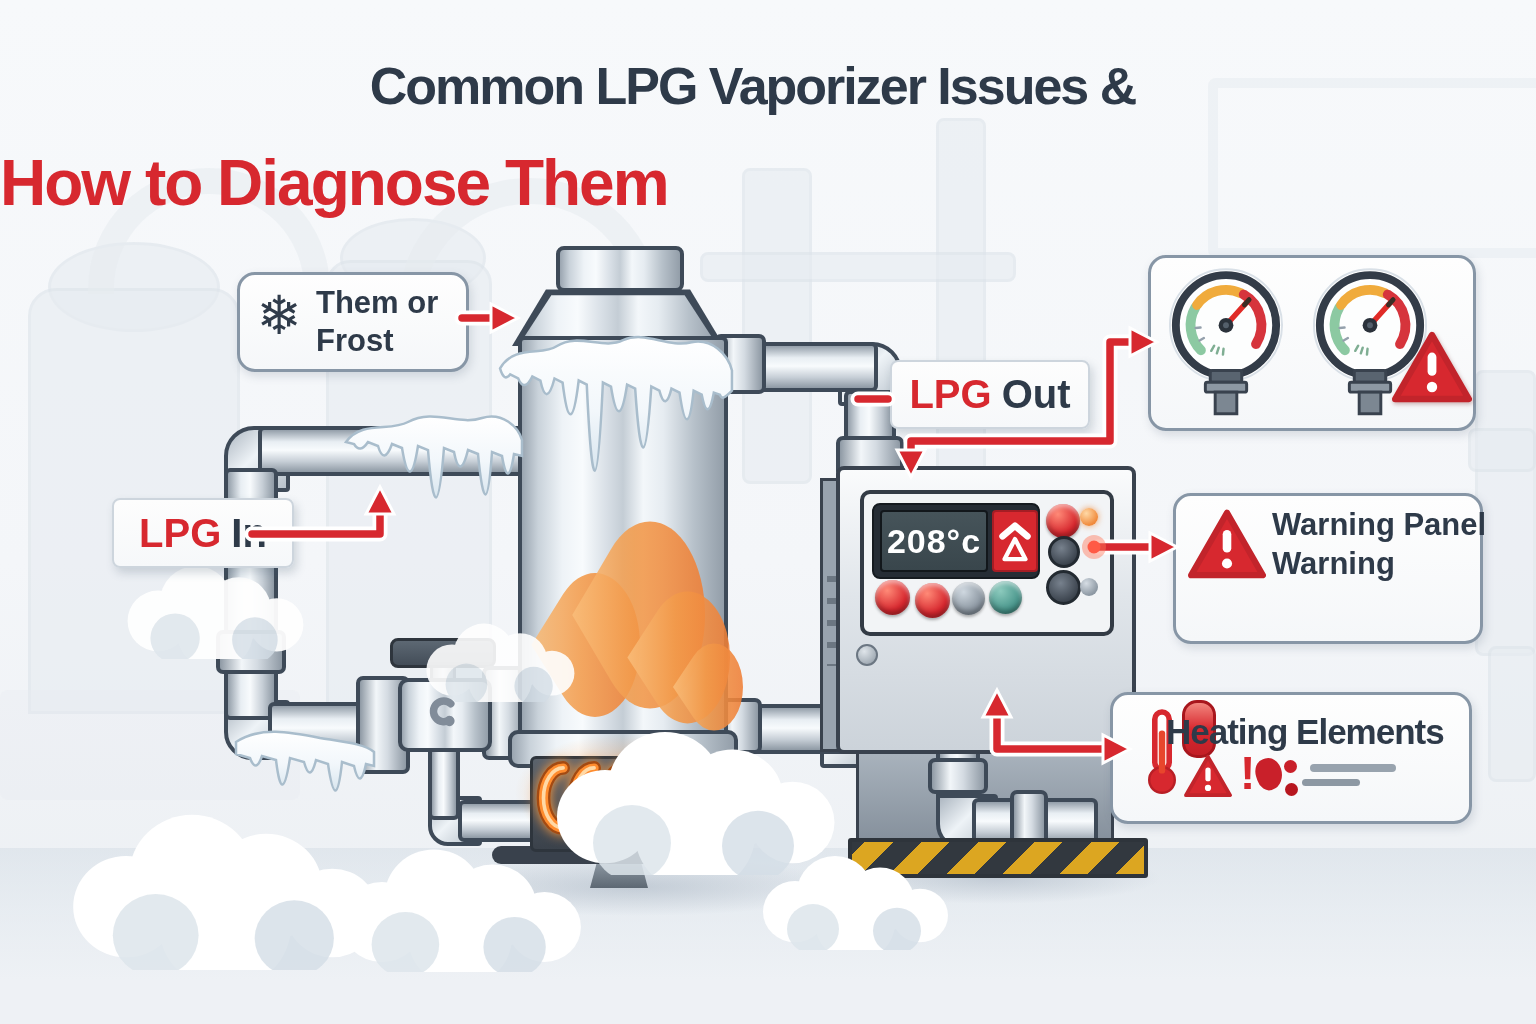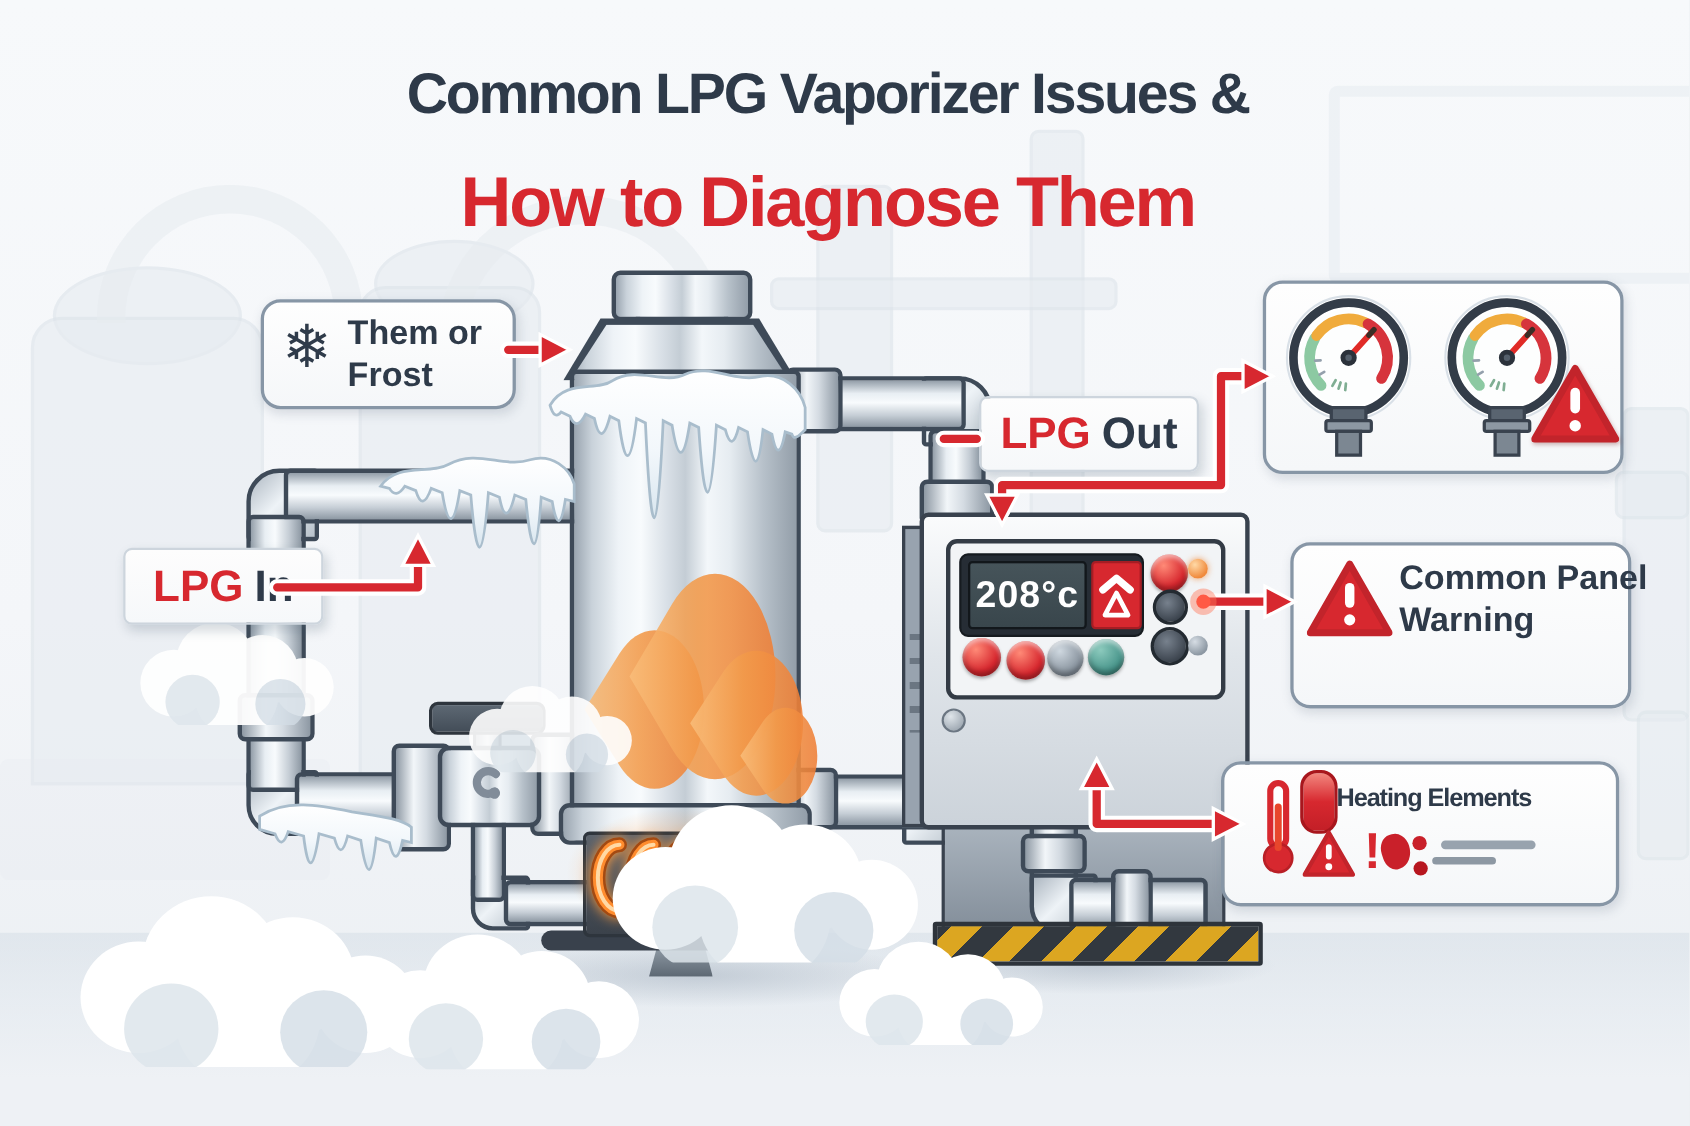--- a/index.html
+++ b/index.html
@@ -5,21 +5,21 @@
   html,body{margin:0;padding:0;background:#eef1f4;}
   .canvas{position:relative;width:1536px;height:1024px;overflow:hidden;
           background:linear-gradient(180deg,#f7f9fb 0%,#f4f6f9 55%,#eaeef2 100%);
           font-family:"Liberation Sans",sans-serif;}
   .abs{position:absolute;}
   
   .bgel{position:absolute;background:#e7ecf1;border:3px solid #dde4ea;opacity:.6;border-radius:8px;}
   .arch{position:absolute;border:26px solid #e7ecf0;border-bottom:0;border-radius:130px 130px 0 0;opacity:.55;background:transparent;}
   
   .t1{position:absolute;left:0;width:1505px;text-align:center;font-weight:700;color:#2e3a49;letter-spacing:-2px;z-index:45;}
-  .t2{position:absolute;left:0;width:1505px;text-align:center;font-weight:700;color:#d7282f;letter-spacing:-2px;z-index:45;}
+  .t2{position:absolute;left:0;width:1505px;font-weight:700;color:#d7282f;letter-spacing:-2px;z-index:45;}
   
   .cl{position:absolute;background:linear-gradient(180deg,#fefefe,#f5f7f9);border:3px solid #8796a6;
       border-radius:18px;box-shadow:2px 4px 10px rgba(70,90,110,.18);z-index:35;}
   .cl2{position:absolute;background:linear-gradient(180deg,#fdfdfd,#f6f8fa);border:2px solid #cdd5dd;
       border-radius:8px;box-shadow:3px 5px 10px rgba(70,90,110,.22);z-index:35;}
   .navy{color:#2e3a49;font-weight:700;}
   .red{color:#d7282f;font-weight:700;}
   
   .pipeH{position:absolute;border:4px solid #3e4a58;border-radius:6px;z-index:8;
          background:linear-gradient(180deg,#939ea9 0%,#e8eef3 28%,#f8fbfd 48%,#c6ced6 75%,#8e99a4 100%);}
@@ -289,32 +289,32 @@
   <div class="cl2" style="left:890px;top:360px;width:196px;height:65px;display:flex;align-items:center;justify-content:center;gap:10px;font-size:40px;">
     <span class="red">LPG</span>
     <span class="navy">Out</span>
   </div>
 
   <div class="cl" style="left:1173px;top:493px;width:304px;height:145px;"></div>
   <svg class="abs" viewBox="0 0 100 92" style="left:1188px;top:508px;width:78px;height:72px;z-index:36;">
       <use href="#wtriG"></use>
     </svg>
   <div class="abs" style="left:1272px;top:505px;z-index:36;font-size:31px;line-height:39px;">
-    <div class="navy">Common Panel</div>
+    <div class="navy">Warning Panel</div>
     <div class="navy">Warning</div>
   </div>
 
   <div class="cl" style="left:1110px;top:692px;width:356px;height:126px;"></div>
   <svg class="abs" viewBox="0 0 60 110" style="left:1138px;top:704px;width:48px;height:96px;z-index:36;">
     <rect x="21" y="5" width="18" height="72" rx="9" fill="#ffffff" stroke="#d7282f" stroke-width="7"></rect>
     <circle cx="30" cy="90" r="16" fill="#d7282f" stroke="#b91f26" stroke-width="3"></circle>
     <rect x="26" y="28" width="8" height="54" rx="4" fill="#e8462c"></rect>
   </svg>
   <div class="abs" style="left:1182px;top:700px;width:28px;height:52px;border-radius:15px;z-index:36;background:linear-gradient(180deg,#f2867e 0%,#d7282f 50%,#c31f27 100%);border:3px solid #a8161d;"></div>
-  <span class="abs navy" style="left:1215px;top:712px;font-size:23px;letter-spacing:-1px;z-index:36;text-align:center;">Heating Elements</span>
+  <span class="abs navy" style="left:1166px;top:712px;font-size:35px;letter-spacing:-1px;z-index:36;text-align:center;">Heating Elements</span>
   <svg class="abs" viewBox="0 0 100 92" style="left:1184px;top:754px;width:48px;height:44px;z-index:36;">
       <use href="#wtriG"></use>
     </svg>
   <span class="abs red" style="left:1240px;top:746px;font-size:46px;z-index:36;">!</span>
   <div class="abs" style="left:1256px;top:758px;width:26px;height:32px;background:#c9202a;border-radius:50% 50% 60% 45%;transform:rotate(-18deg);z-index:36;"></div>
   <div class="abs" style="left:1284px;top:760px;width:13px;height:13px;border-radius:50%;background:#c9202a;z-index:36;"></div>
   <div class="abs" style="left:1285px;top:783px;width:13px;height:13px;border-radius:50%;background:#b7161f;z-index:36;"></div>
   <div class="grayline" style="left:1310px;top:764px;width:86px;height:8px;"></div>
   <div class="grayline" style="left:1302px;top:779px;width:58px;height:7px;background:#8d98a3;"></div>
 

